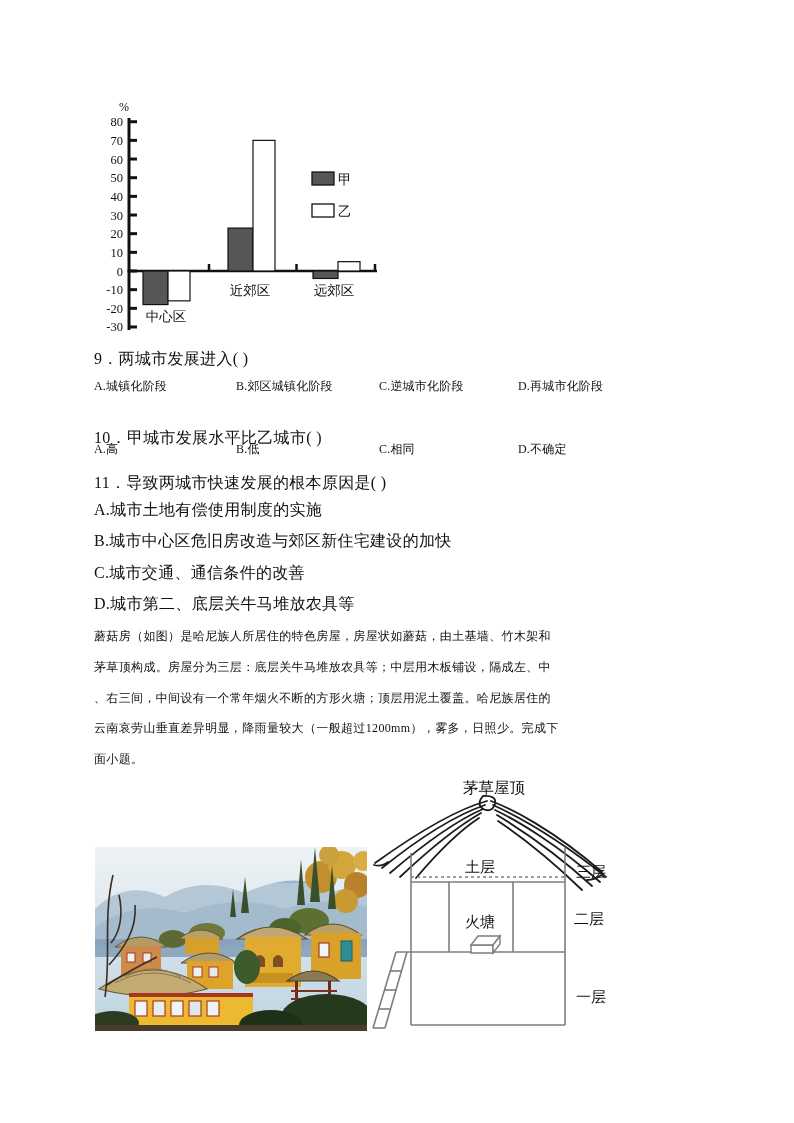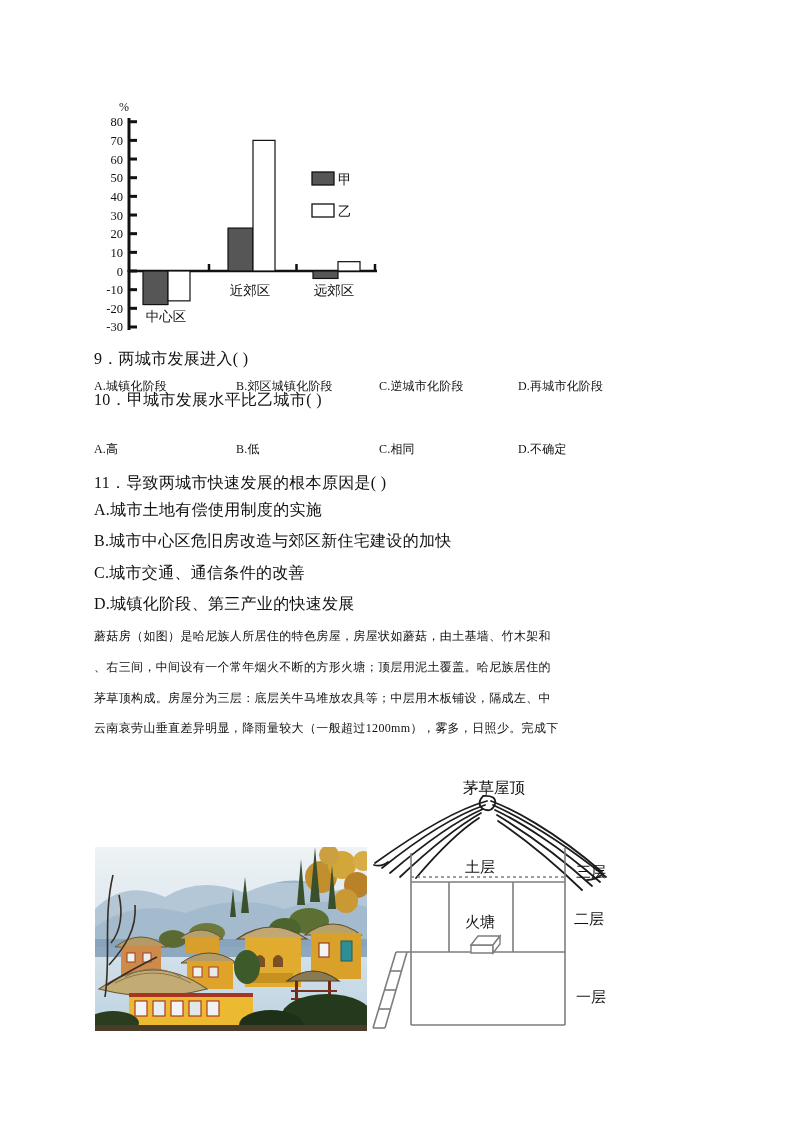--- a/index.html
+++ b/index.html
@@ -68,39 +68,40 @@
     </svg>
 
   <div class="qtext" style="top:351px"><span>9．</span><span>两城市发展进入( )</span></div>
   <div class="opt-row" style="top:380px">
     <span class="opt" style="left:0px">A.城镇化阶段</span>
     <span class="opt" style="left:142px">B.郊区城镇化阶段</span>
     <span class="opt" style="left:285px">C.逆城市化阶段</span>
     <span class="opt" style="left:424px">D.再城市化阶段</span>
   </div>
 
-  <div class="qtext" style="top:392px"><span>10．</span><span>甲城市发展水平比乙城市( )</span></div>
+  <div class="qtext" style="top:430px"><span>10．</span><span>甲城市发展水平比乙城市( )</span></div>
   <div class="opt-row" style="top:443px">
     <span class="opt" style="left:0px">A.高</span>
     <span class="opt" style="left:142px">B.低</span>
     <span class="opt" style="left:285px">C.相同</span>
     <span class="opt" style="left:424px">D.不确定</span>
   </div>
 
   <div class="qtext" style="top:475px"><span>11．</span><span>导致两城市快速发展的根本原因是( )</span></div>
   <div class="qtext" style="top:533px">B.城市中心区危旧房改造与郊区新住宅建设的加快</div>
   <div class="qtext" style="top:502px">A.城市土地有偿使用制度的实施</div>
   <div class="qtext" style="top:565px">C.城市交通、通信条件的改善</div>
-  <div class="qtext" style="top:596px">D.城镇化阶段、第三产业的快速发展</div>
+  <div class="qtext" style="top:596px">D.城市第二、底层关牛马堆放农具等</div>
 
   <div class="passage">
     <div class="pline">蘑菇房（如图）是哈尼族人所居住的特色房屋，房屋状如蘑菇，由土基墙、竹木架和</div>
+    <div class="pline">茅草顶构成。房屋分为三层：底层关牛马堆放农具等；中层用木板铺设，隔成左、中</div>
     <div class="pline">、右三间，中间设有一个常年烟火不断的方形火塘；顶层用泥土覆盖。哈尼族居住的</div>
-    <div class="pline">茅草顶构成。房屋分为三层：底层关牛马堆放农具等；中层用木板铺设，隔成左、中</div>
     <div class="pline">云南哀劳山垂直差异明显，降雨量较大（一般超过1200mm），雾多，日照少。完成下</div>
+    <div class="pline">面小题。</div>
   </div>
 
   <svg id="village-photo" width="272" height="184" viewBox="0 0 272 184">
     <defs>
       <linearGradient id="sky" x1="0" y1="0" x2="0" y2="1">
         <stop offset="0" stop-color="#eef3f5"></stop>
           <stop offset="1" stop-color="#bdd3e1"></stop>
       </linearGradient>
     </defs>
     <rect x="0" y="0" width="272" height="184" fill="url(#sky)"></rect>

